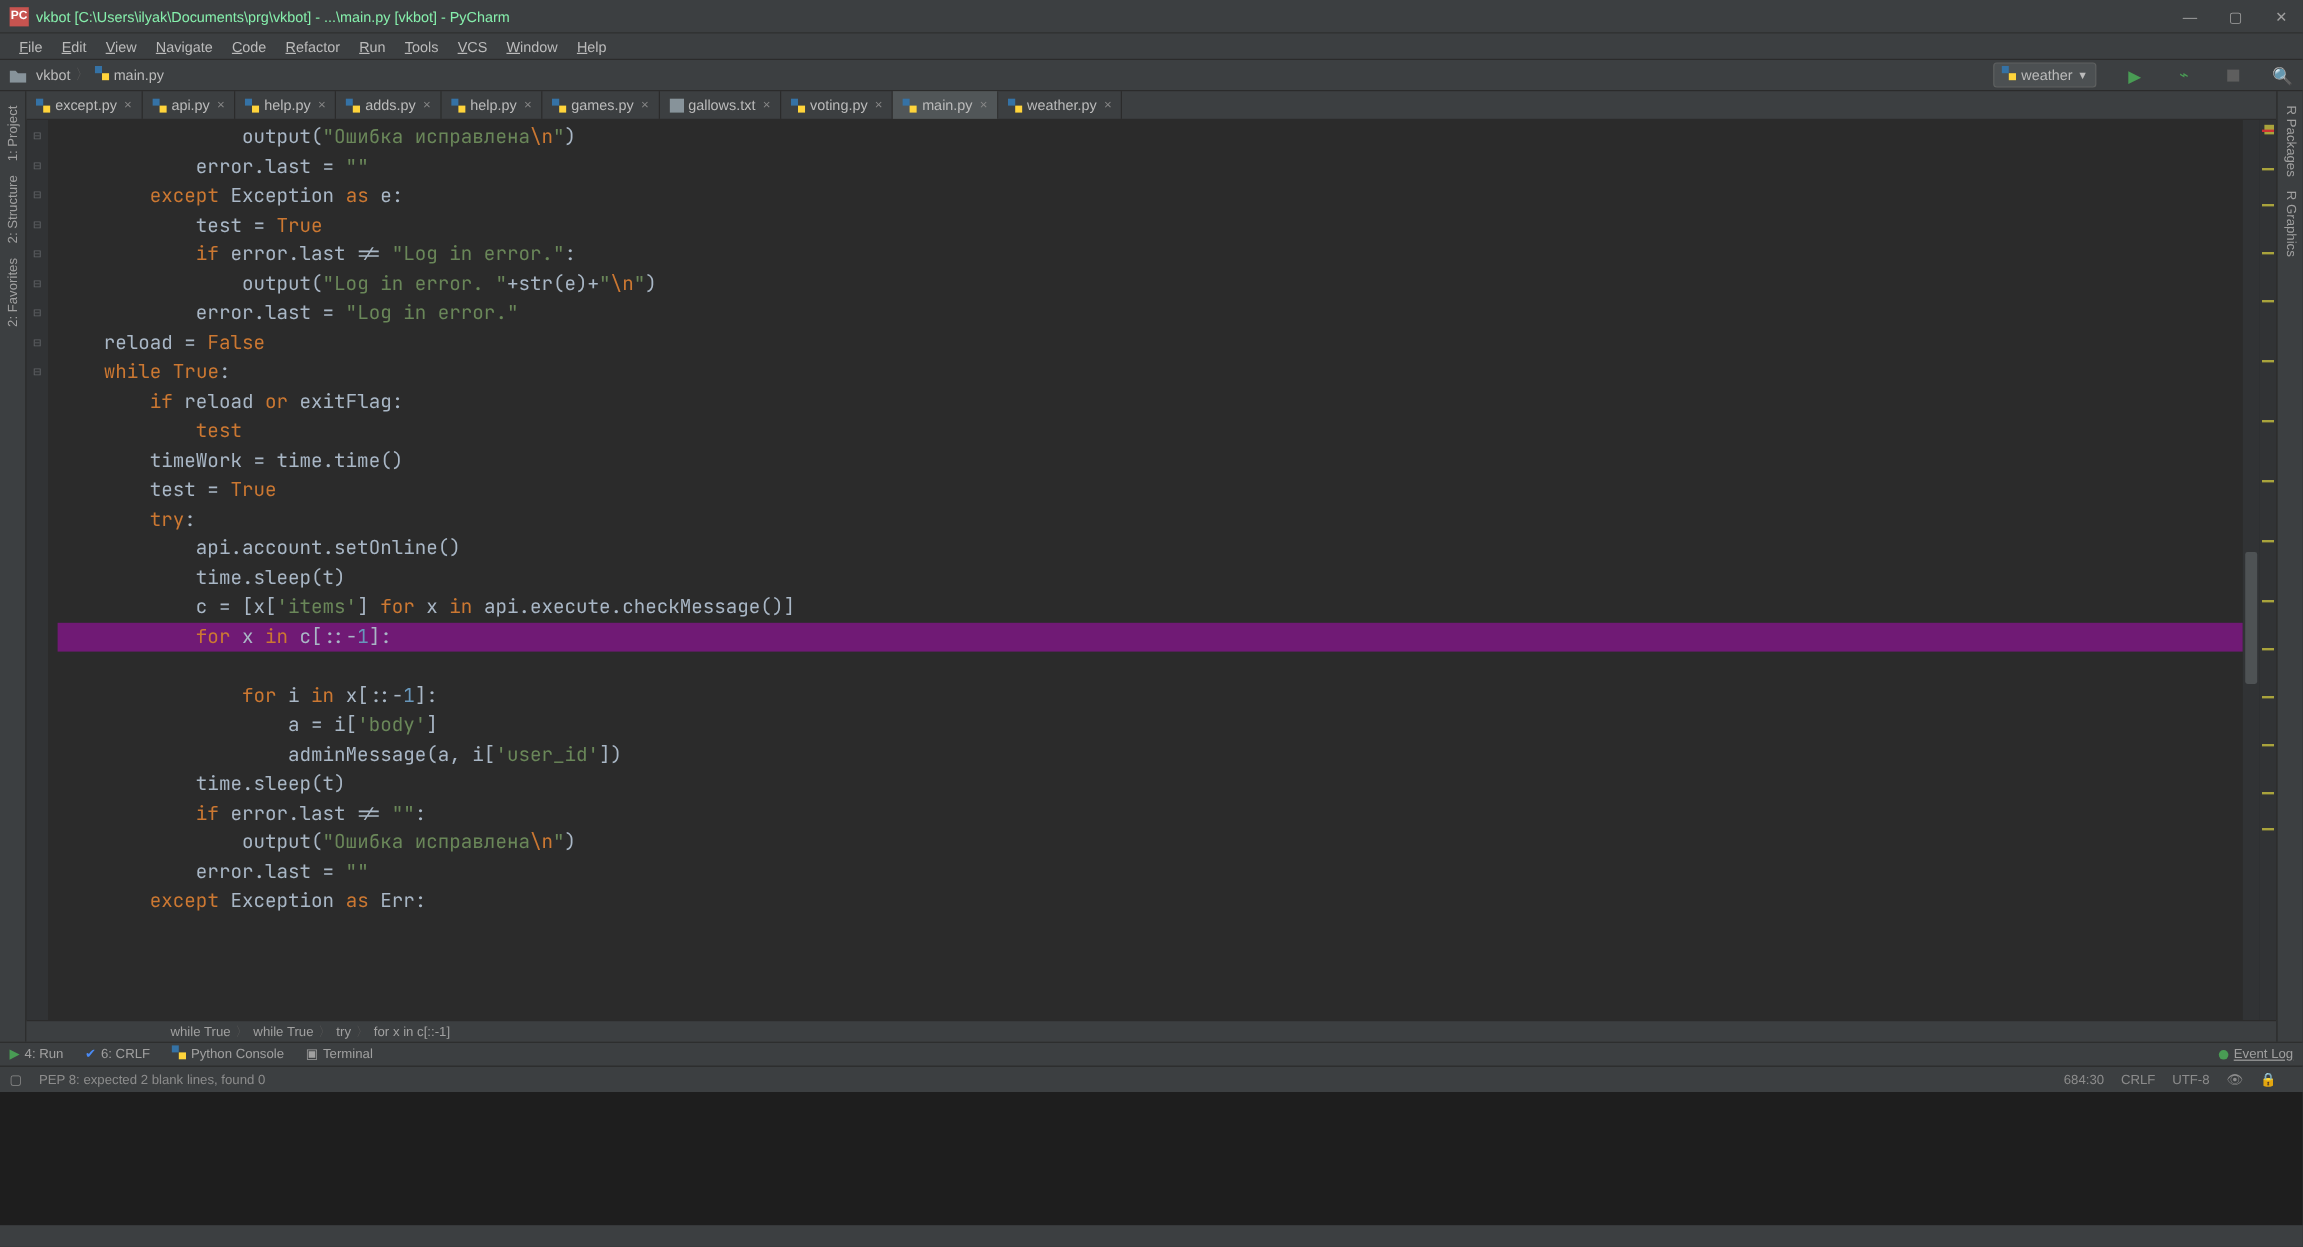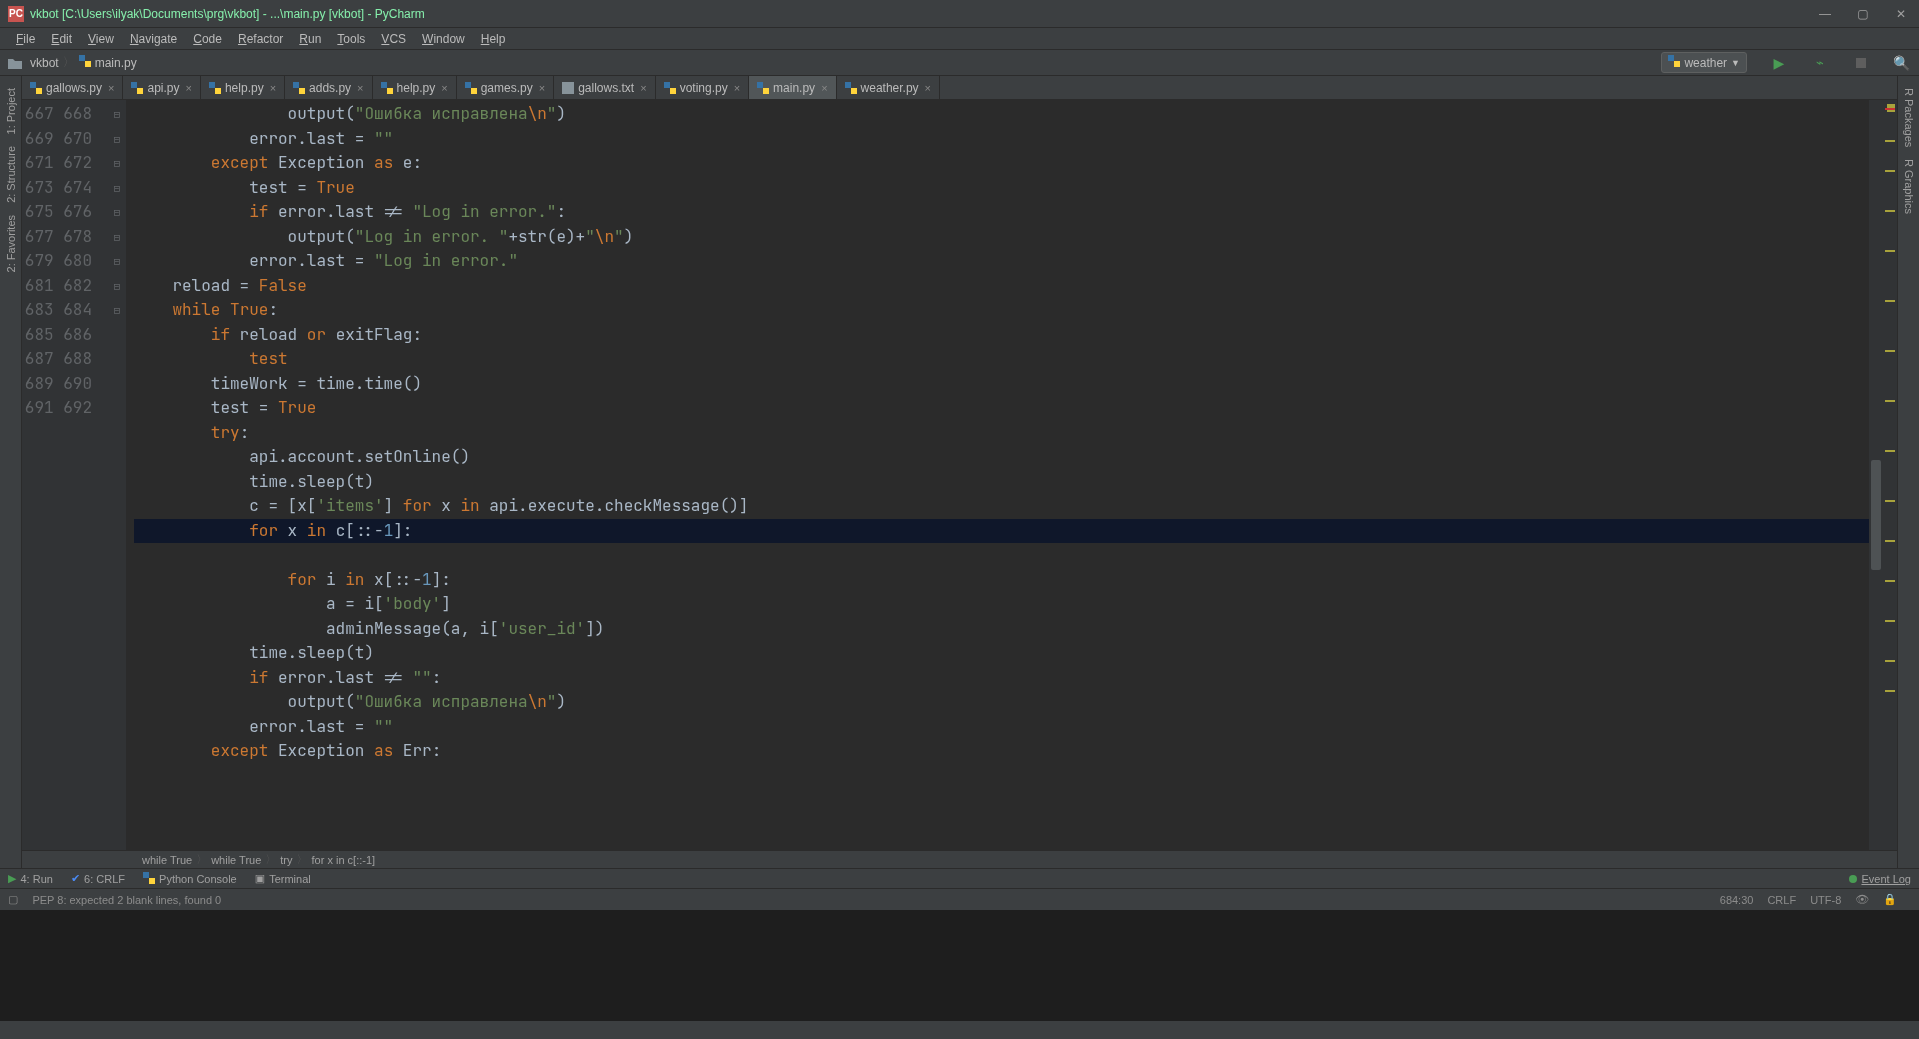--- a/index.html
+++ b/index.html
@@ -94,21 +94,21 @@
 }
 .code {
   flex: 1; white-space: pre; line-height: 24.5px; color: #a9b7c6;
   padding-top: 2px; padding-left: 8px;
 }
 .code .kw { color: #cc7832; }
 .code .str { color: #6a8759; }
 .code .esc { color: #cc7832; }
 .code .bool { color: #cc7832; }
 .code .num { color: #6897bb; }
-.current-line { background: #0f172a; display:block; }
+.current-line { background: #701a75; display:block; }
 .scrollbar-v {
   width: 14px; background: #313335; position: relative;
 }
 .scrollbar-v .thumb {
   position: absolute; left: 2px; right: 2px; top: 360px; height: 110px;
   background: #4e5254; border-radius: 2px;
 }
 .marker-strip {
   width: 14px; background: #313335; position: relative;
 }
@@ -216,21 +216,21 @@
     </div>
   <div class="editor-wrap">
     <div class="tabbar" id="tabbar">
         <div class="tab">
           <span class="py-icon">
             <svg class="py-svg">
               <rect width="6" height="6" x="0" y="0" fill="#3572A5"></rect>
               <rect width="6" height="6" x="6" y="6" fill="#FFD43B"></rect>
             </svg>
           </span>
-          <span>gallows.py</span>
+          <span>except.py</span>
           <span class="close-x">×</span>
         </div>
         <div class="tab">
           <span class="py-icon">
             <svg class="py-svg">
               <rect width="6" height="6" x="0" y="0" fill="#3572A5"></rect>
               <rect width="6" height="6" x="6" y="6" fill="#FFD43B"></rect>
             </svg>
           </span>
           <span>api.py</span>
@@ -310,47 +310,20 @@
             <svg class="py-svg">
               <rect width="6" height="6" x="0" y="0" fill="#3572A5"></rect>
               <rect width="6" height="6" x="6" y="6" fill="#FFD43B"></rect>
             </svg>
           </span>
           <span>weather.py</span>
           <span class="close-x">×</span>
         </div>
       </div>
     <div class="editor">
-      <div class="gutter-ln" id="gutter-ln">667
-668
-669
-670
-671
-672
-673
-674
-675
-676
-677
-678
-679
-680
-681
-682
-683
-684
-685
-686
-687
-688
-689
-690
-691
-692
-</div>
       <div class="gutter-fold" id="gutter-fold"> 
  
 ⊟
  
 ⊟
  
  
  
 ⊟
 ⊟

